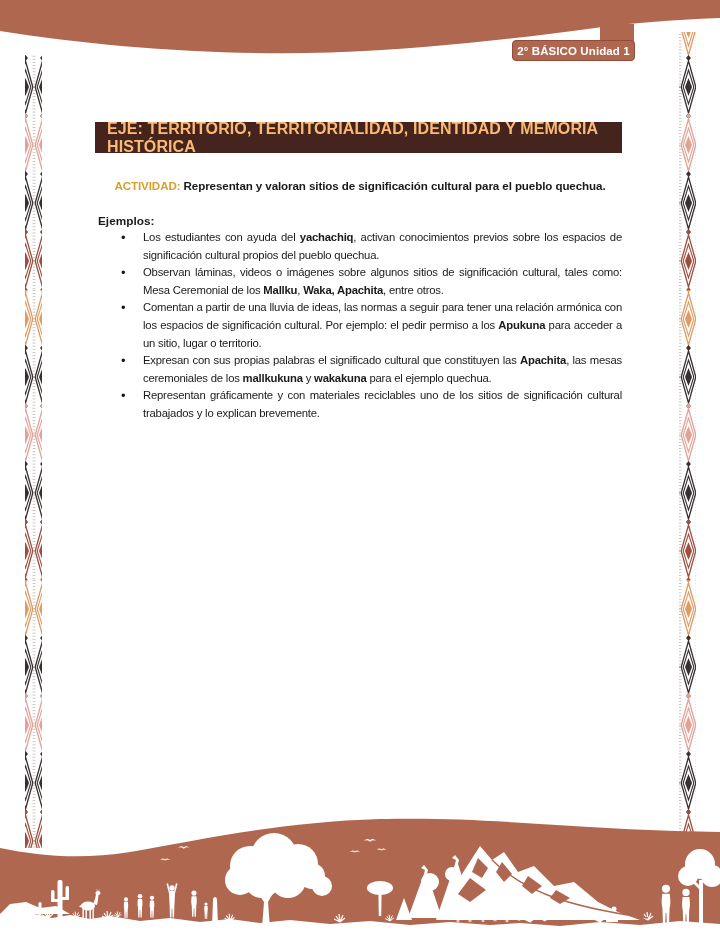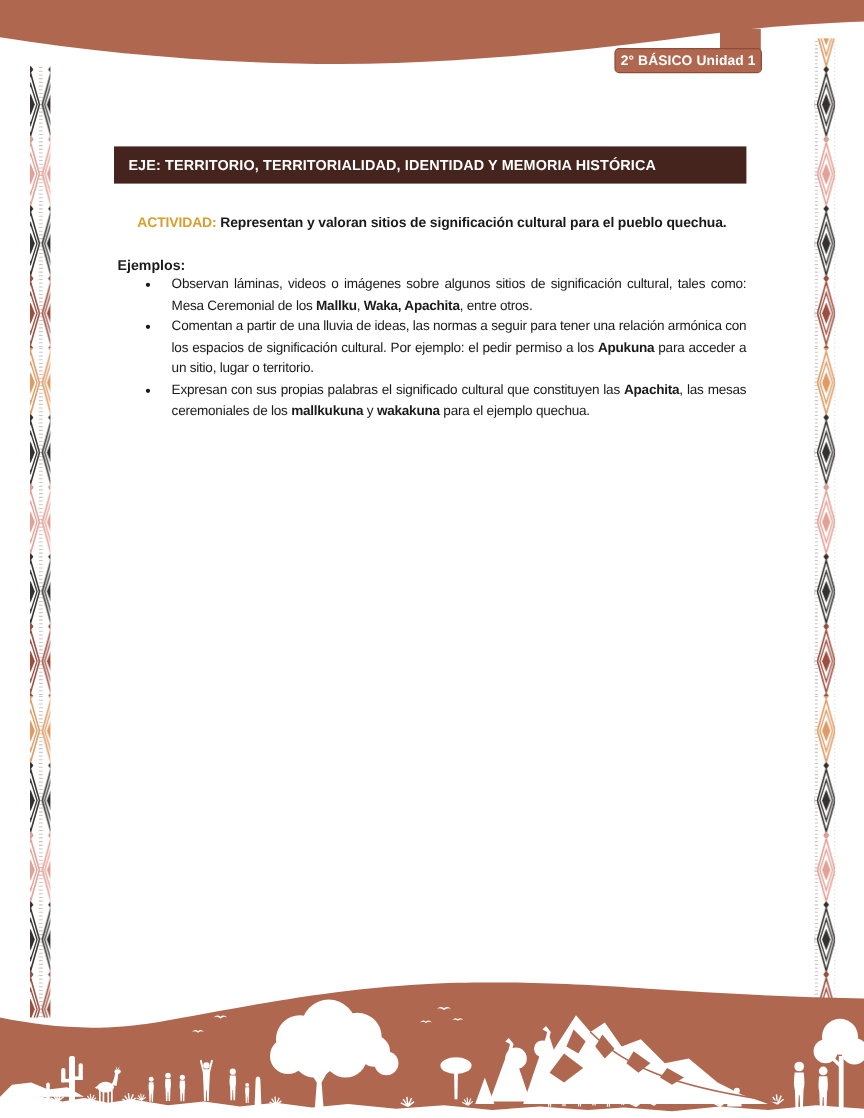--- a/index.html
+++ b/index.html
@@ -27,21 +27,21 @@
   .doc-title{
     position:absolute;left:95px;top:87px;width:527px;
     text-align:center;font-size:15.5px;font-weight:bold;color:#111;
   }
   .eje-bar{
     position:absolute;left:95px;top:122px;width:527px;height:31px;
     background:var(--maroon);box-sizing:border-box;
     display:flex;align-items:center;
   }
   .eje-bar span{
-    color:#ffffff;font-size:12px;font-weight:bold;padding-left:12px;letter-spacing:0.1px;
+    color:#fdba74;font-size:16px;font-weight:bold;padding-left:12px;letter-spacing:0.1px;
   }
   .actividad{
     position:absolute;left:98px;top:179px;width:524px;
     font-size:11.6px;font-weight:bold;letter-spacing:-0.1px;text-align:center;
   }
   .actividad .lbl{color:var(--gold);}
   .ejemplos-label{
     position:absolute;left:98px;top:214px;
     font-size:11.8px;font-weight:bold;
   }
@@ -243,18 +243,20 @@
   <div class="eje-bar">
     <span>EJE: TERRITORIO, TERRITORIALIDAD, IDENTIDAD Y MEMORIA HISTÓRICA</span>
   </div>
 
   <div class="actividad">
     <span class="lbl">ACTIVIDAD:</span><span> Representan y valoran sitios de significación cultural para el pueblo quechua.</span>
   </div>
 
   <div class="ejemplos-label">Ejemplos:</div>
   <ul class="ejemplos">
+      <li><span>Los estudiantes con ayuda del </span><span class="b">yachachiq</span><span>, activan conocimientos previos sobre los espacios de significación cultural propios del pueblo quechua.</span></li>
       <li><span>Observan láminas, videos o imágenes sobre algunos sitios de significación cultural, tales como: Mesa Ceremonial de los </span><span class="b">Mallku</span><span>, </span><span class="b">Waka, Apachita</span><span>, entre otros.</span></li>
       <li><span>Comentan a partir de una lluvia de ideas, las normas a seguir para tener una relación armónica con los espacios de significación cultural. Por ejemplo: el pedir permiso a los </span><span class="b">Apukuna</span><span> para acceder a un sitio, lugar o territorio.</span></li>
       <li><span>Expresan con sus propias palabras el significado cultural que constituyen las </span><span class="b">Apachita</span><span>, las mesas ceremoniales de los </span><span class="b">mallkukuna</span><span> y </span><span class="b">wakakuna</span><span> para el ejemplo quechua.</span></li>
+      <li><span>Representan gráficamente y con materiales reciclables uno de los sitios de significación cultural trabajados y lo explican brevemente.</span></li>
     </ul>
 
 </div>
 
 </body></html>

